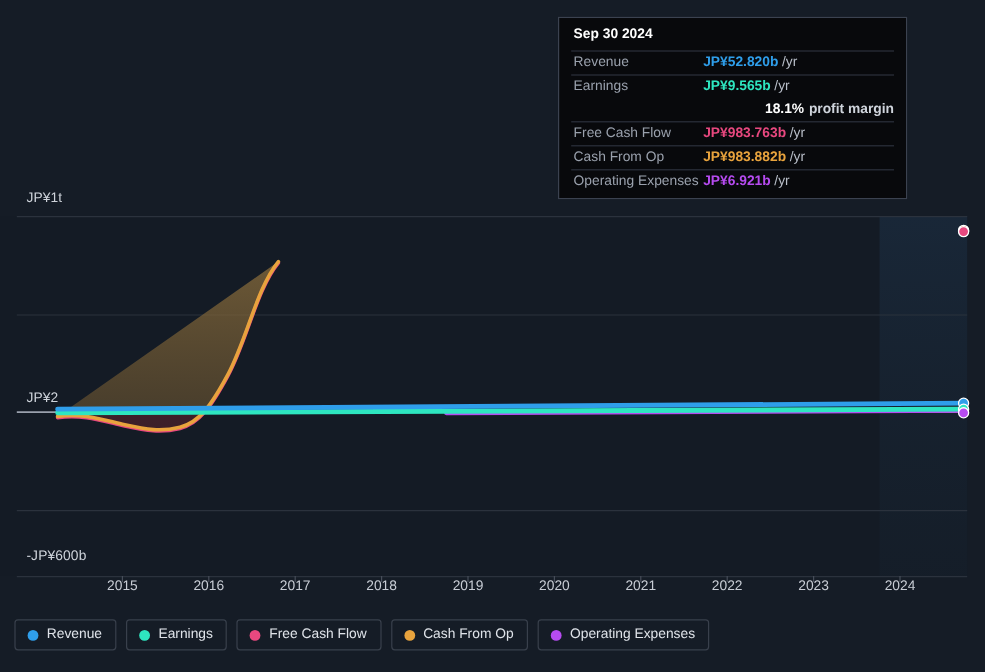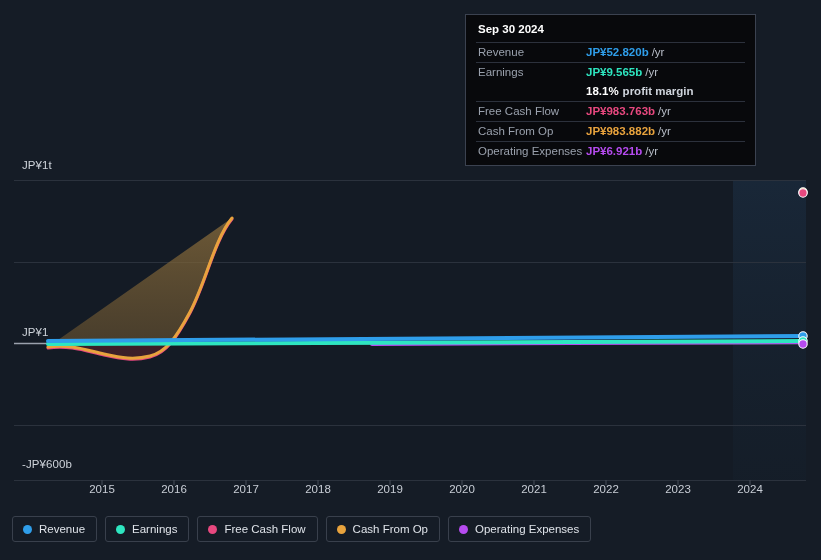--- a/index.html
+++ b/index.html
@@ -56,21 +56,21 @@
     font-size:11.5px;
     padding:1px 0 7px 2px;
   }
   .tt-row{
     display:flex;
     align-items:baseline;
     border-top:1px solid #2c313c;
     padding:2.5px 0 2.5px 2px;
     min-height:14px;
   }
-  .tt-row.noline{border-top:none;}
+  .tt-row.noline{border-top:none;justify-content:flex-end;}
   .tt-label{
     width:108px;
     color:#9aa1ad;
     flex:0 0 108px;
     font-size:11.5px;
   }
   .tt-val{font-weight:bold;font-size:11.5px;}
   .tt-unit{color:#b9bfc9;font-weight:normal;margin-left:3px;font-size:11.5px;}
   .tt-sub{color:#cfd4dc;font-weight:bold;margin-left:4px;font-size:11.5px;}
 
@@ -227,21 +227,21 @@
         <line x1="462" y1="320" x2="462" y2="325"></line>
         <line x1="534" y1="320" x2="534" y2="325"></line>
         <line x1="606" y1="320" x2="606" y2="325"></line>
         <line x1="678" y1="320" x2="678" y2="325"></line>
         <line x1="750" y1="320" x2="750" y2="325"></line>
       </g>
     </svg>
   </div>
 
   <div class="ylab ylab-top">JP¥1t</div>
-  <div class="ylab ylab-zero">JP¥1</div>
+  <div class="ylab ylab-zero">JP¥2</div>
   <div class="ylab ylab-bot">-JP¥600b</div>
 
   <div class="xaxis">
     <div class="xlab" style="left:102px">2015</div>
     <div class="xlab" style="left:174px">2016</div>
     <div class="xlab" style="left:246px">2017</div>
     <div class="xlab" style="left:318px">2018</div>
     <div class="xlab" style="left:390px">2019</div>
     <div class="xlab" style="left:462px">2020</div>
     <div class="xlab" style="left:534px">2021</div>

